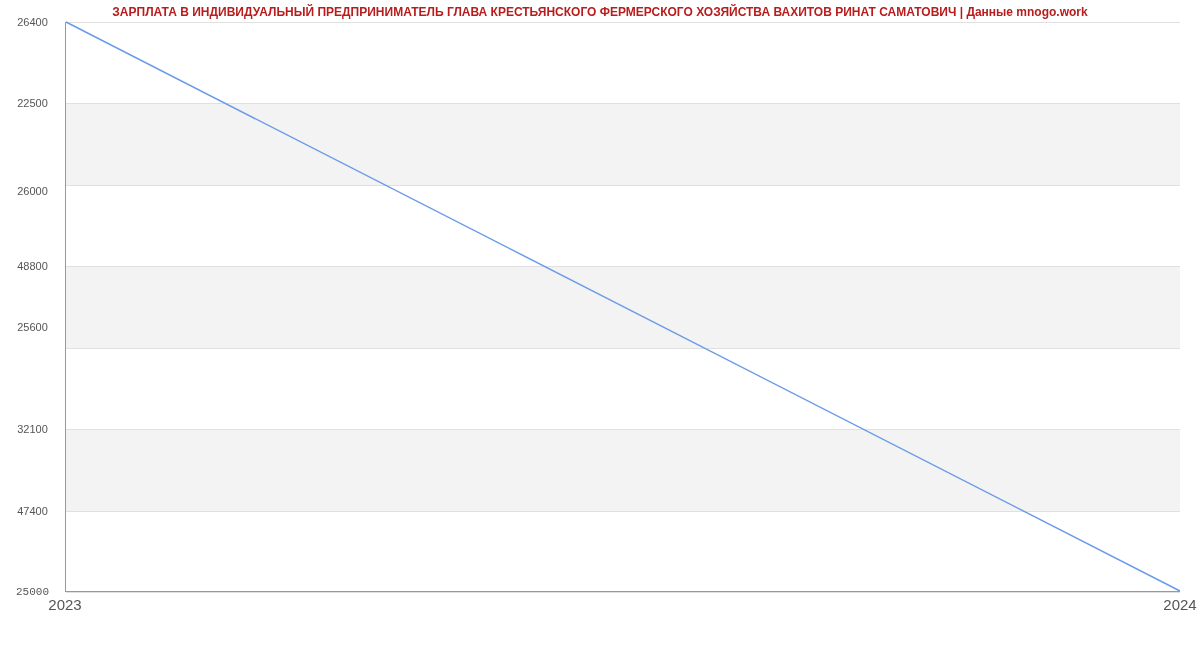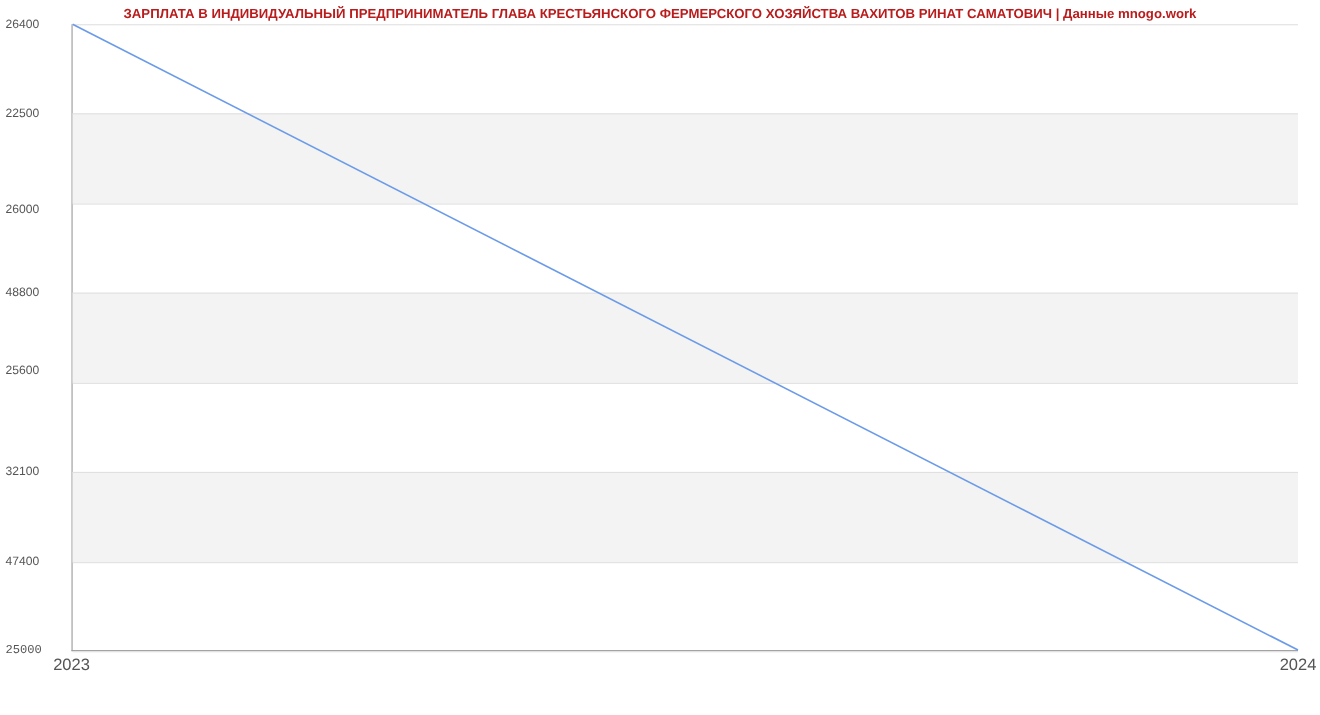--- a/index.html
+++ b/index.html
@@ -46,21 +46,21 @@
     position: absolute;
     left: 0;
     width: 100%;
     height: 1px;
     background: #e0e0e0;
   }
   .y-tick {
     position: absolute;
     right: 1140px;
     width: 55px;
-    text-align: left;
+    text-align: center;
     font-size: 11px;
     color: #555;
     transform: translateY(-50%);
   }
   .x-tick {
     position: absolute;
     top: 596px;
     font-size: 15px;
     color: #555;
     transform: translateX(-50%);
@@ -103,21 +103,21 @@
       </div>
     <svg class="line-layer" viewBox="0 0 1115 570" preserveAspectRatio="none">
       <polyline id="data-line" class="data-line" points="0,0 1115,570"></polyline>
     </svg>
   </div>
 
   <div id="y-axis-labels">
       <div class="y-tick" style="top: 592px; font-family: Liberation Mono, monospace;">25000</div>
       <div class="y-tick" style="top: 510.571px;">47400</div>
       <div class="y-tick" style="top: 429.143px;">32100</div>
-      <div class="y-tick" style="top: 337px;">25600</div>
+      <div class="y-tick" style="top: 327px;">25600</div>
       <div class="y-tick" style="top: 266.286px;">48800</div>
       <div class="y-tick" style="top: 191px;">26000</div>
       <div class="y-tick" style="top: 103.429px;">22500</div>
       <div class="y-tick" style="top: 22px;">26400</div>
     </div>
   <div id="x-axis-labels">
       <div class="x-tick" style="left: 65px;">2023</div>
       <div class="x-tick" style="left: 1180px;">2024</div>
     </div>
 </div>

